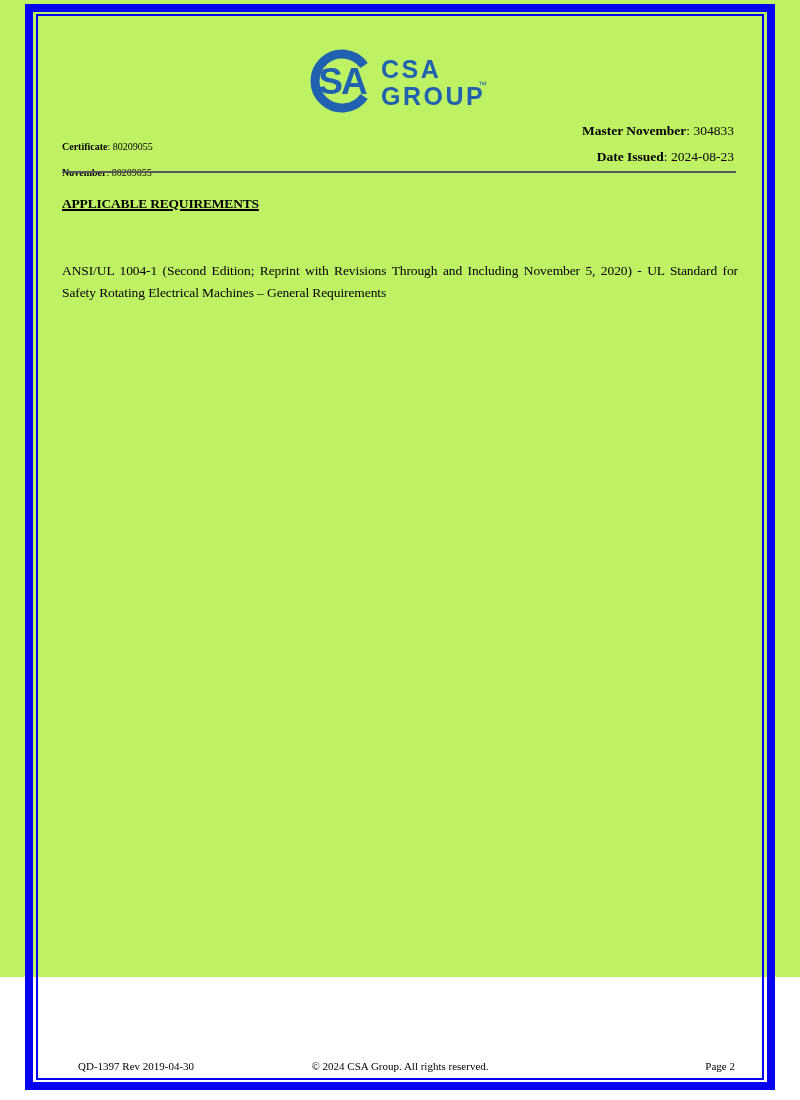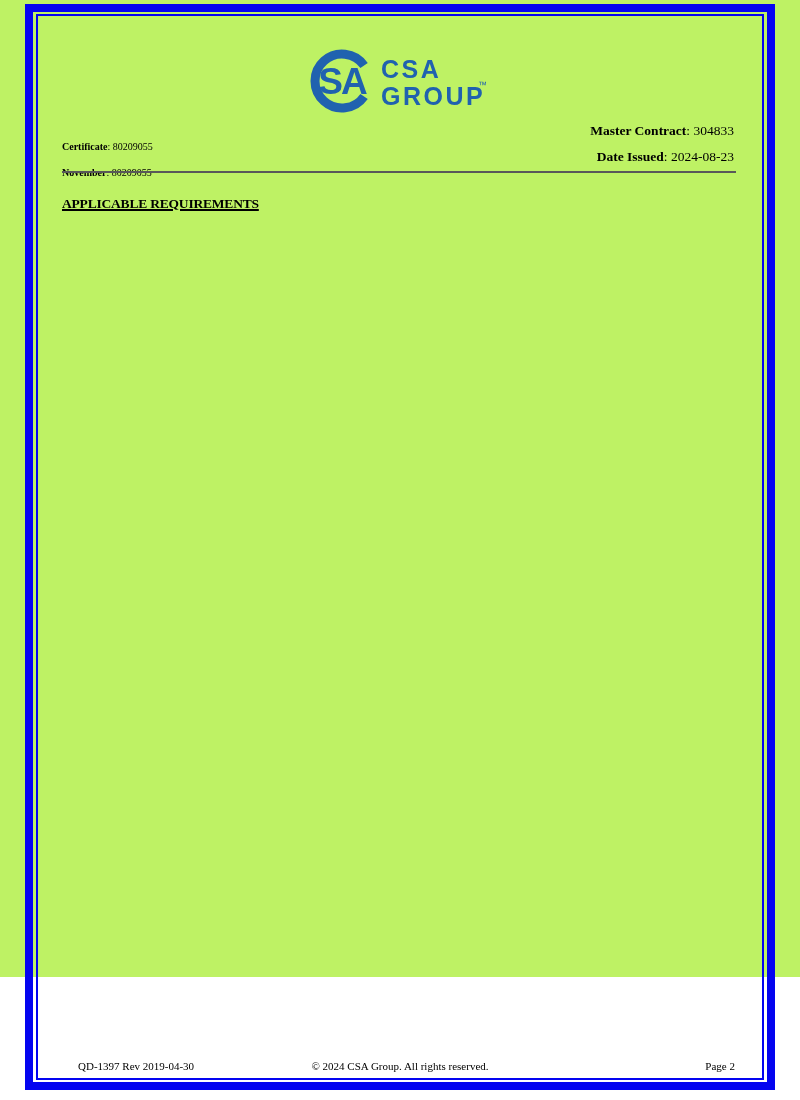--- a/index.html
+++ b/index.html
@@ -60,31 +60,32 @@
       <div class="meta-line">
         <b>Certificate</b><span>: </span><span>80209055</span>
       </div>
       <div class="meta-line">
         <b>November</b><span>: </span><span>80209055</span>
       </div>
     </div>
 
     <div class="meta-right">
       <div class="meta-line">
-        <b>Master Contract</b><span>: </span><span>304833</span>
+        <b>Master November</b><span>: </span><span>304833</span>
       </div>
       <div class="meta-line">
         <b>Date Issued</b><span>: </span><span>2024-08-23</span>
       </div>
     </div>
 
     <div class="divider"></div>
 
     <div class="heading">APPLICABLE REQUIREMENTS</div>
 
+    <p class="para para-2">ANSI/UL 1004-1 (Second Edition; Reprint with Revisions Through and Including November 5, 2020) - UL Standard for Safety Rotating Electrical Machines – General Requirements</p>
 
     <div class="footer">
       <span class="footer-left">QD-1397 Rev 2019-04-30</span>
       <span class="footer-center">© 2024 CSA Group. All rights reserved.</span>
       <span class="footer-right">Page 2</span>
     </div>
 
   </div>
 </div>
 

